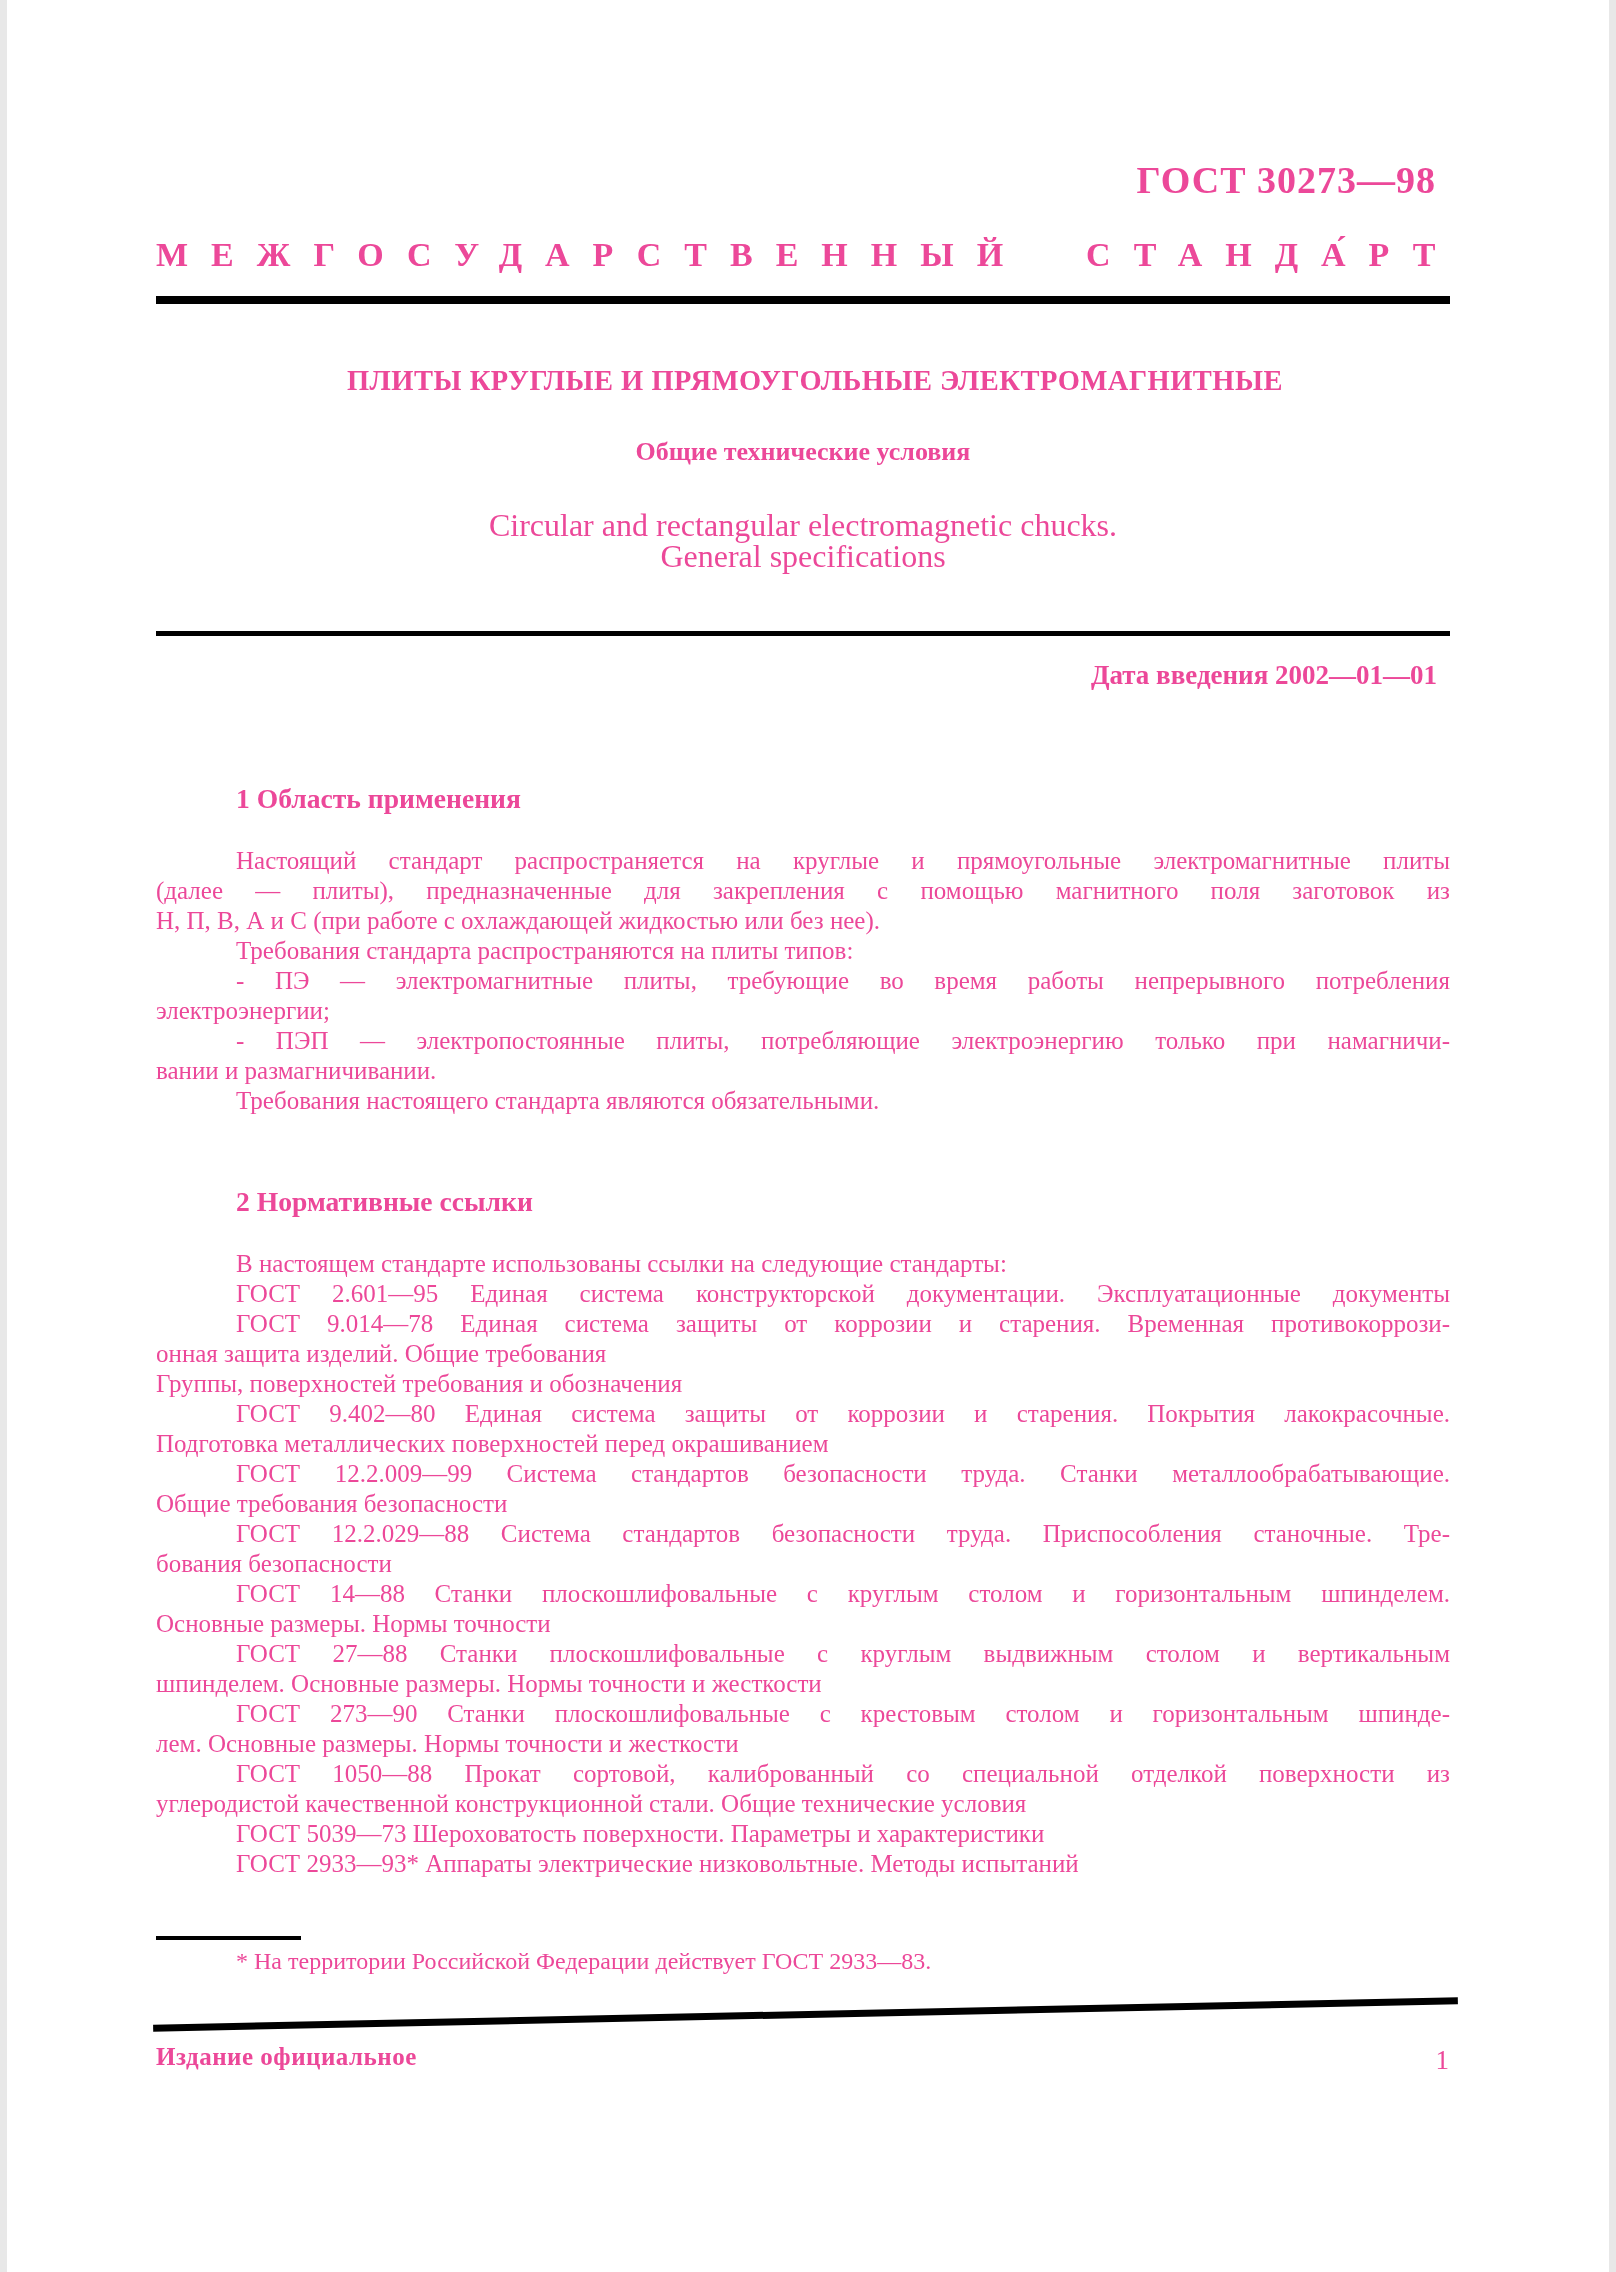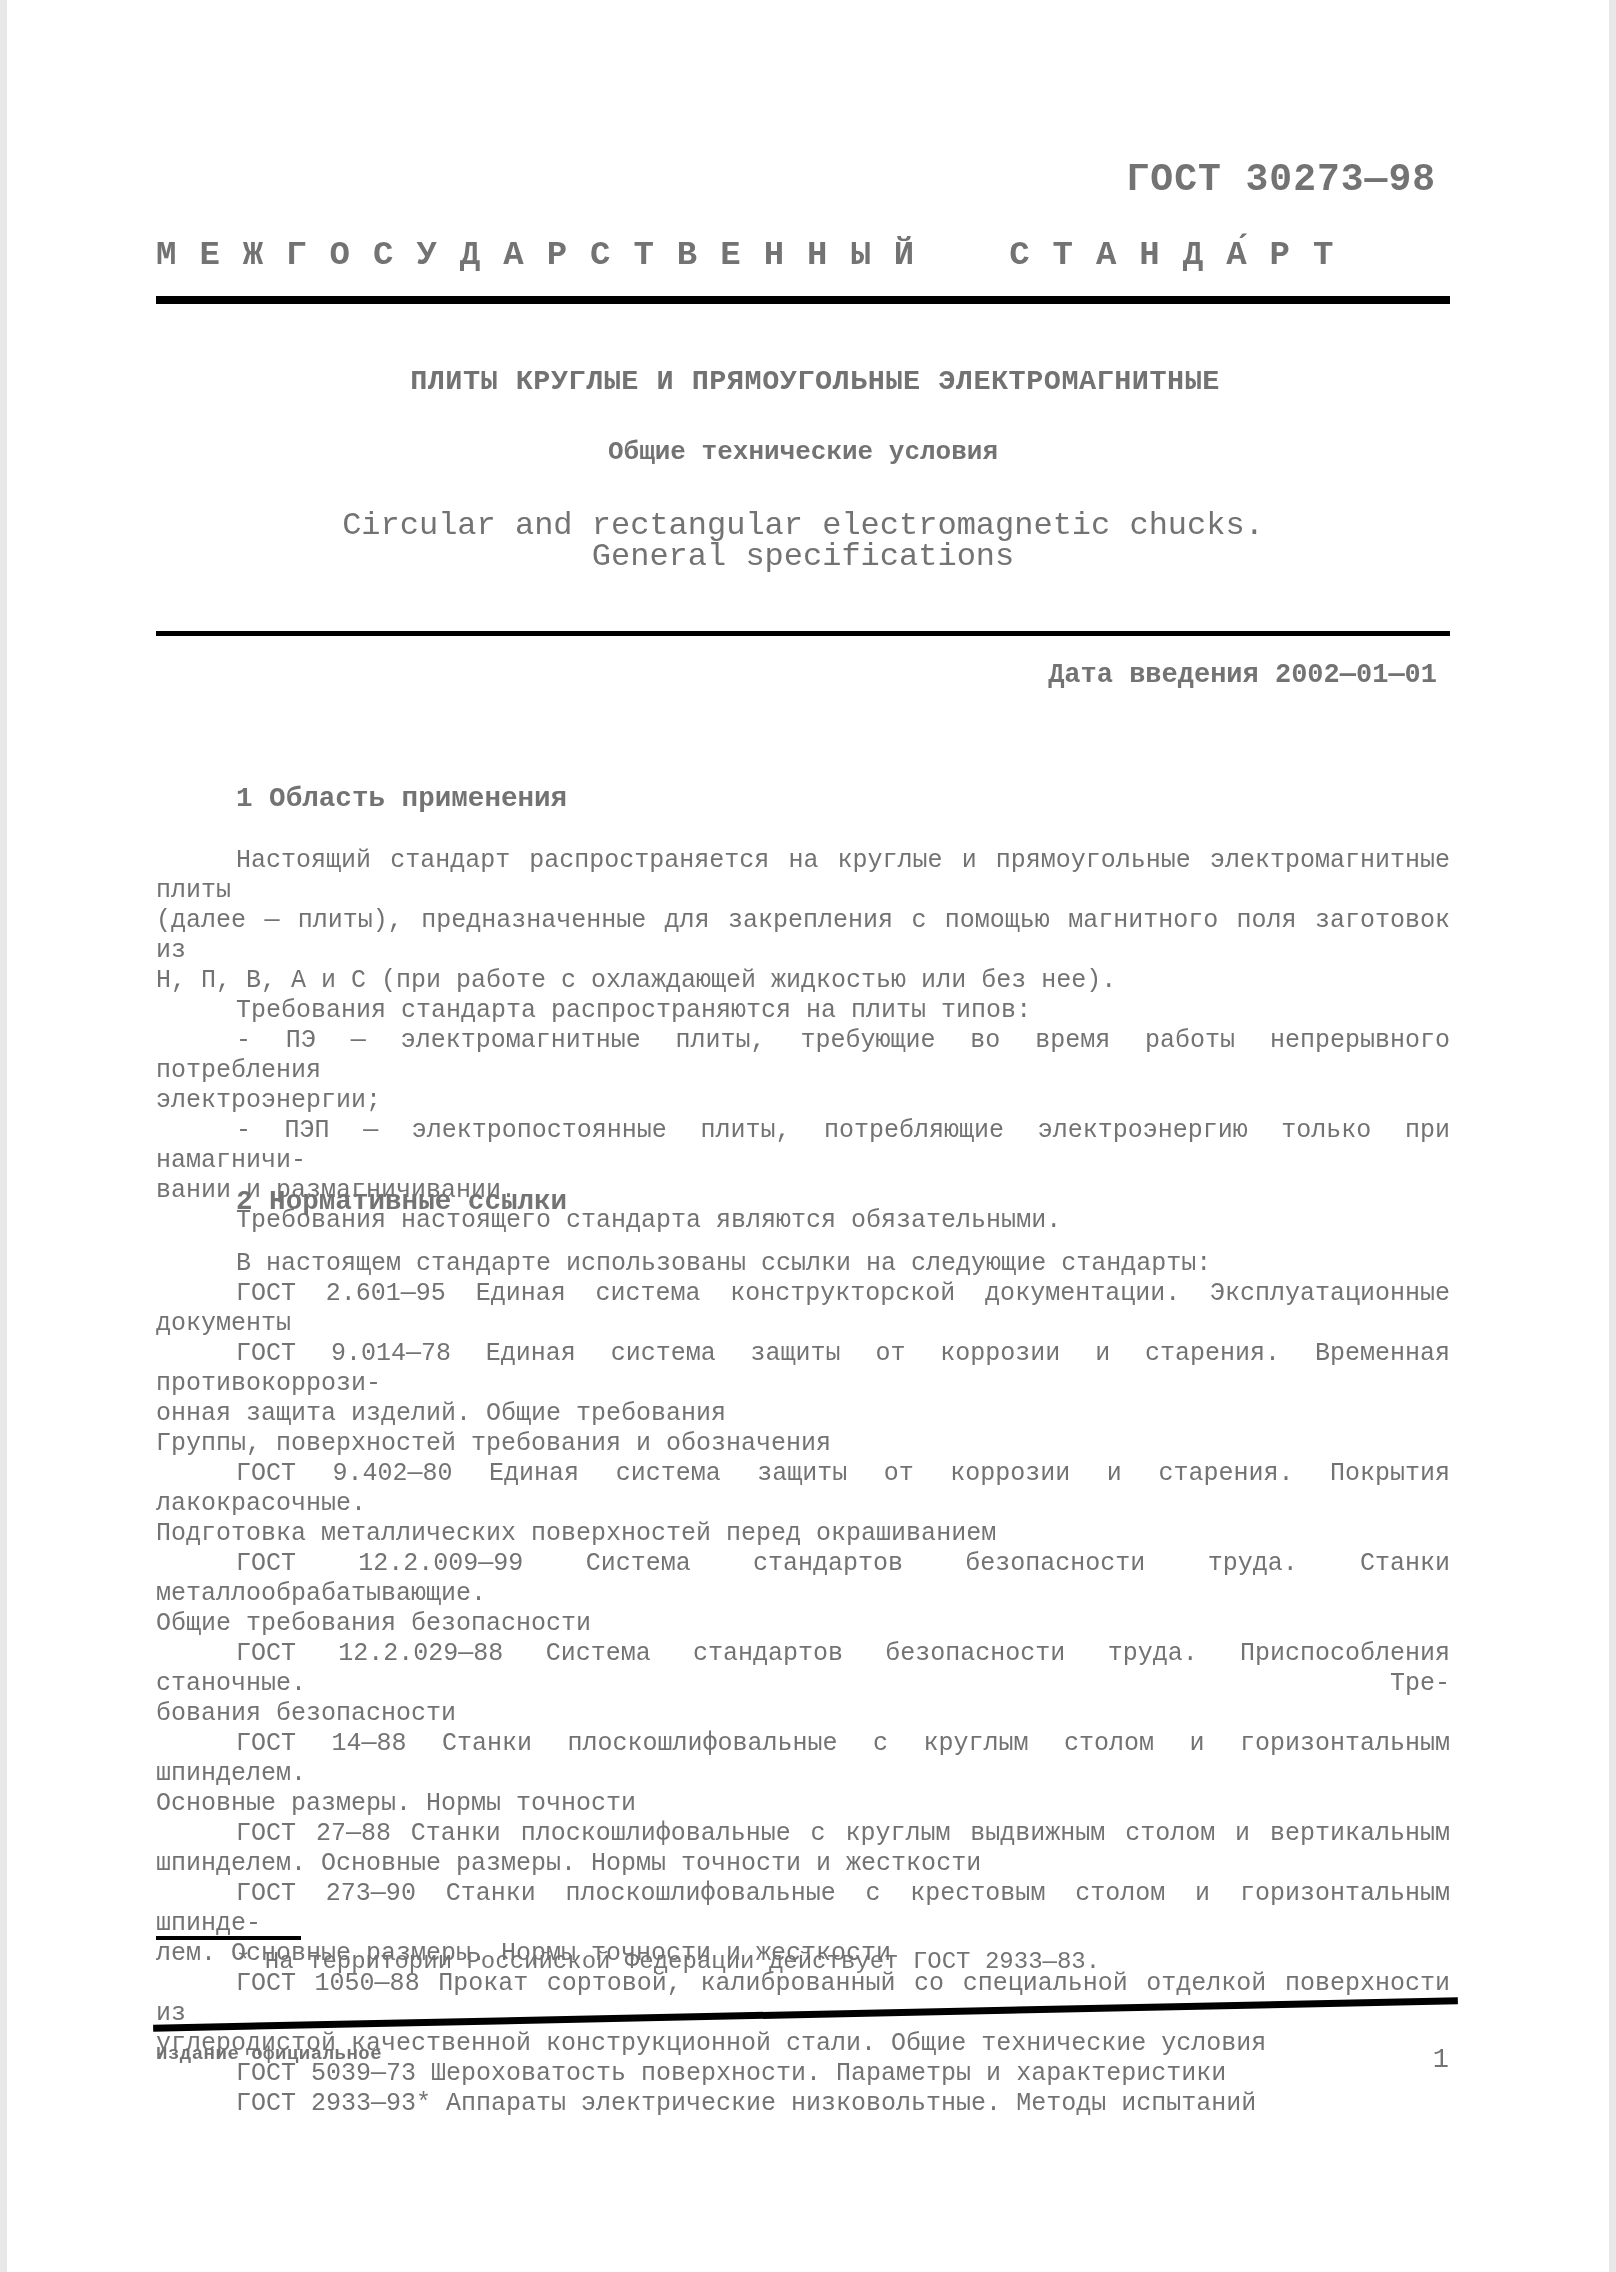--- a/index.html
+++ b/index.html
@@ -1,18 +1,18 @@
 <!DOCTYPE html>
 <html style="font-size:15px"><head>
 <meta charset="utf-8">
 <style>
   html,body{margin:0;padding:0;background:#e8e8e8;}
   .page{
     position:relative; width:1602px; height:2272px; background:#ffffff;
-    font-family:Liberation Mono, monospace; color:#737373;
+    font-family:Liberation Serif, serif; color:#ec4899;
     overflow:hidden; margin:0 auto;
   }
   .abs{position:absolute;}
   .std-num{top:158px; right:173px; font-size:38px; font-weight:bold; letter-spacing:1px; white-space:nowrap;}
   .caption{top:236px; left:149px; font-size:34px; font-weight:bold; letter-spacing:23px; word-spacing:28.5px; white-space:nowrap;}
   .rule{background:#000;}
   .rule-a{top:296px; left:149px; width:1294px; height:7.6px;}
   .rule-b{top:631px; left:149px; width:1294px; height:4.8px;}
   .doc-title{top:365px; left:161px; width:1294px; text-align:center; font-size:28.5px; font-weight:bold; letter-spacing:0.5px;}
   .doc-subtitle{top:437px; left:149px; width:1294px; text-align:center; font-size:26px; font-weight:bold;}
@@ -21,21 +21,21 @@
   .section{left:149px; width:1294px;}
   .sec-1{top:782px;}
   .sec-2{top:1185px;}
   .sec-heading{font-size:27.6px; font-weight:bold; padding-left:80px; margin:0 0 30px 0; line-height:34px;}
   .line{font-size:25px; line-height:30px; text-align:left; white-space:normal;}
   .line.just{text-align:justify; text-align-last:justify;}
   .line.indent{text-indent:80px;}
   .fn-rule{top:1936px; left:149px; width:145px; height:3.8px;}
   .footnote{top:1948px; left:149px; width:1294px; font-size:24px; text-indent:80px;}
   .rule-c{top:2011px; left:146px; width:1305px; height:6.7px; transform:rotate(-1.2deg);}
-  .edition{top:2043px; left:149px; font-size:19px; font-weight:bold; letter-spacing:0.5px;}
+  .edition{top:2043px; left:149px; font-size:25px; font-weight:bold; letter-spacing:0.5px;}
   .page-num{top:2045px; right:160px; font-size:27px;}
 </style>
 </head>
 <body>
 
 <div class="page">
 
   <div class="abs std-num">ГОСТ 30273—98</div>
 
   <div class="abs caption">МЕЖГОСУДАРСТВЕННЫЙ СТАНДА́РТ</div>

